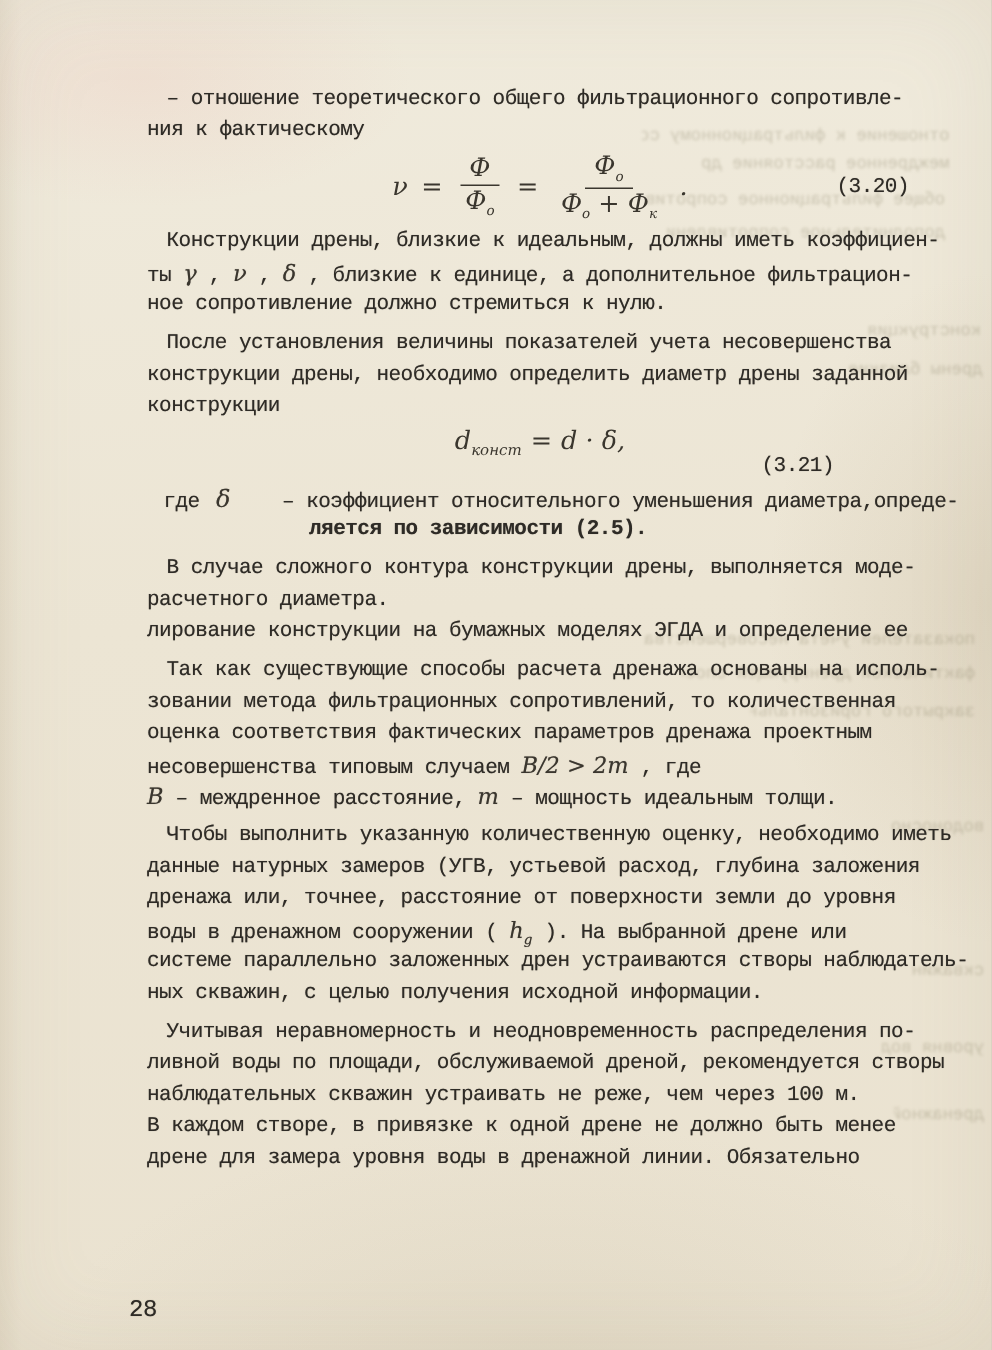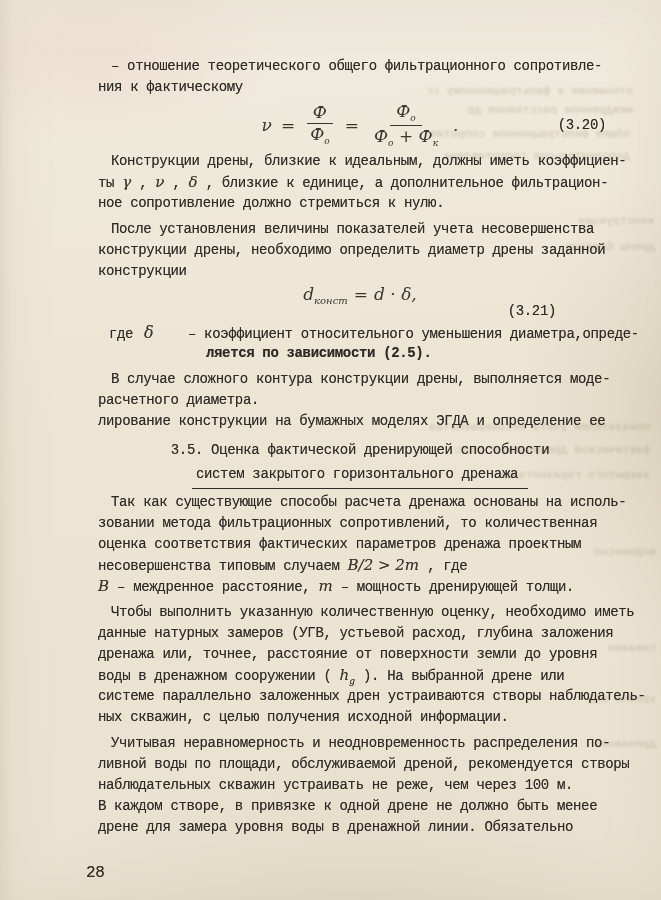--- a/index.html
+++ b/index.html
@@ -142,31 +142,27 @@
       <div class="line where-line"><span class="gde">где</span><span class="hw hw-inline dsym">δ</span><span>– коэффициент относительного уменьшения диаметра,опреде-</span></div>
       <div class="line where-cont">ляется по зависимости (2.5).</div>
     </div>
 
     <div class="para">
       <div class="line indent">В случае сложного контура конструкции дрены, выполняется моде-</div>
       <div class="line">расчетного диаметра.</div>
       <div class="line">лирование конструкции на бумажных моделях ЭГДА и определение ее</div>
     </div>
 
-    <div class="heading">
-      <div class="line">3.5. Оценка фактической дренирующей способности</div>
-      <div class="line"><span class="underlined">систем закрытого горизонтального дренажа</span></div>
-    </div>
 
     <div class="para">
       <div class="line indent">Так как существующие способы расчета дренажа основаны на исполь-</div>
       <div class="line">зовании метода фильтрационных сопротивлений, то количественная</div>
       <div class="line">оценка соответствия фактических параметров дренажа проектным</div>
       <div class="line"><span>несовершенства типовым случаем </span><span class="hw hw-inline">B/2 &gt; 2m</span><span> , где</span></div>
-      <div class="line"><span class="hw hw-inline">B</span><span> – междренное расстояние, </span><span class="hw hw-inline">m</span><span> – мощность дренирующей толщи.</span></div>
+      <div class="line"><span class="hw hw-inline">B</span><span> – междренное расстояние, </span><span class="hw hw-inline">m</span><span> – мощность идеальным толщи.</span></div>
     </div>
 
     <div class="para">
       <div class="line indent">Чтобы выполнить указанную количественную оценку, необходимо иметь</div>
       <div class="line">данные натурных замеров (УГВ, устьевой расход, глубина заложения</div>
       <div class="line">дренажа или, точнее, расстояние от поверхности земли до уровня</div>
       <div class="line"><span>воды  в дренажном сооружении ( </span><span class="hw hw-inline"><span>h</span><sub class="hw-sub">g</sub></span><span> ). На выбранной дрене или</span></div>
       <div class="line">системе параллельно заложенных дрен устраиваются створы наблюдатель-</div>
       <div class="line">ных скважин, с целью получения исходной информации.</div>
     </div>

